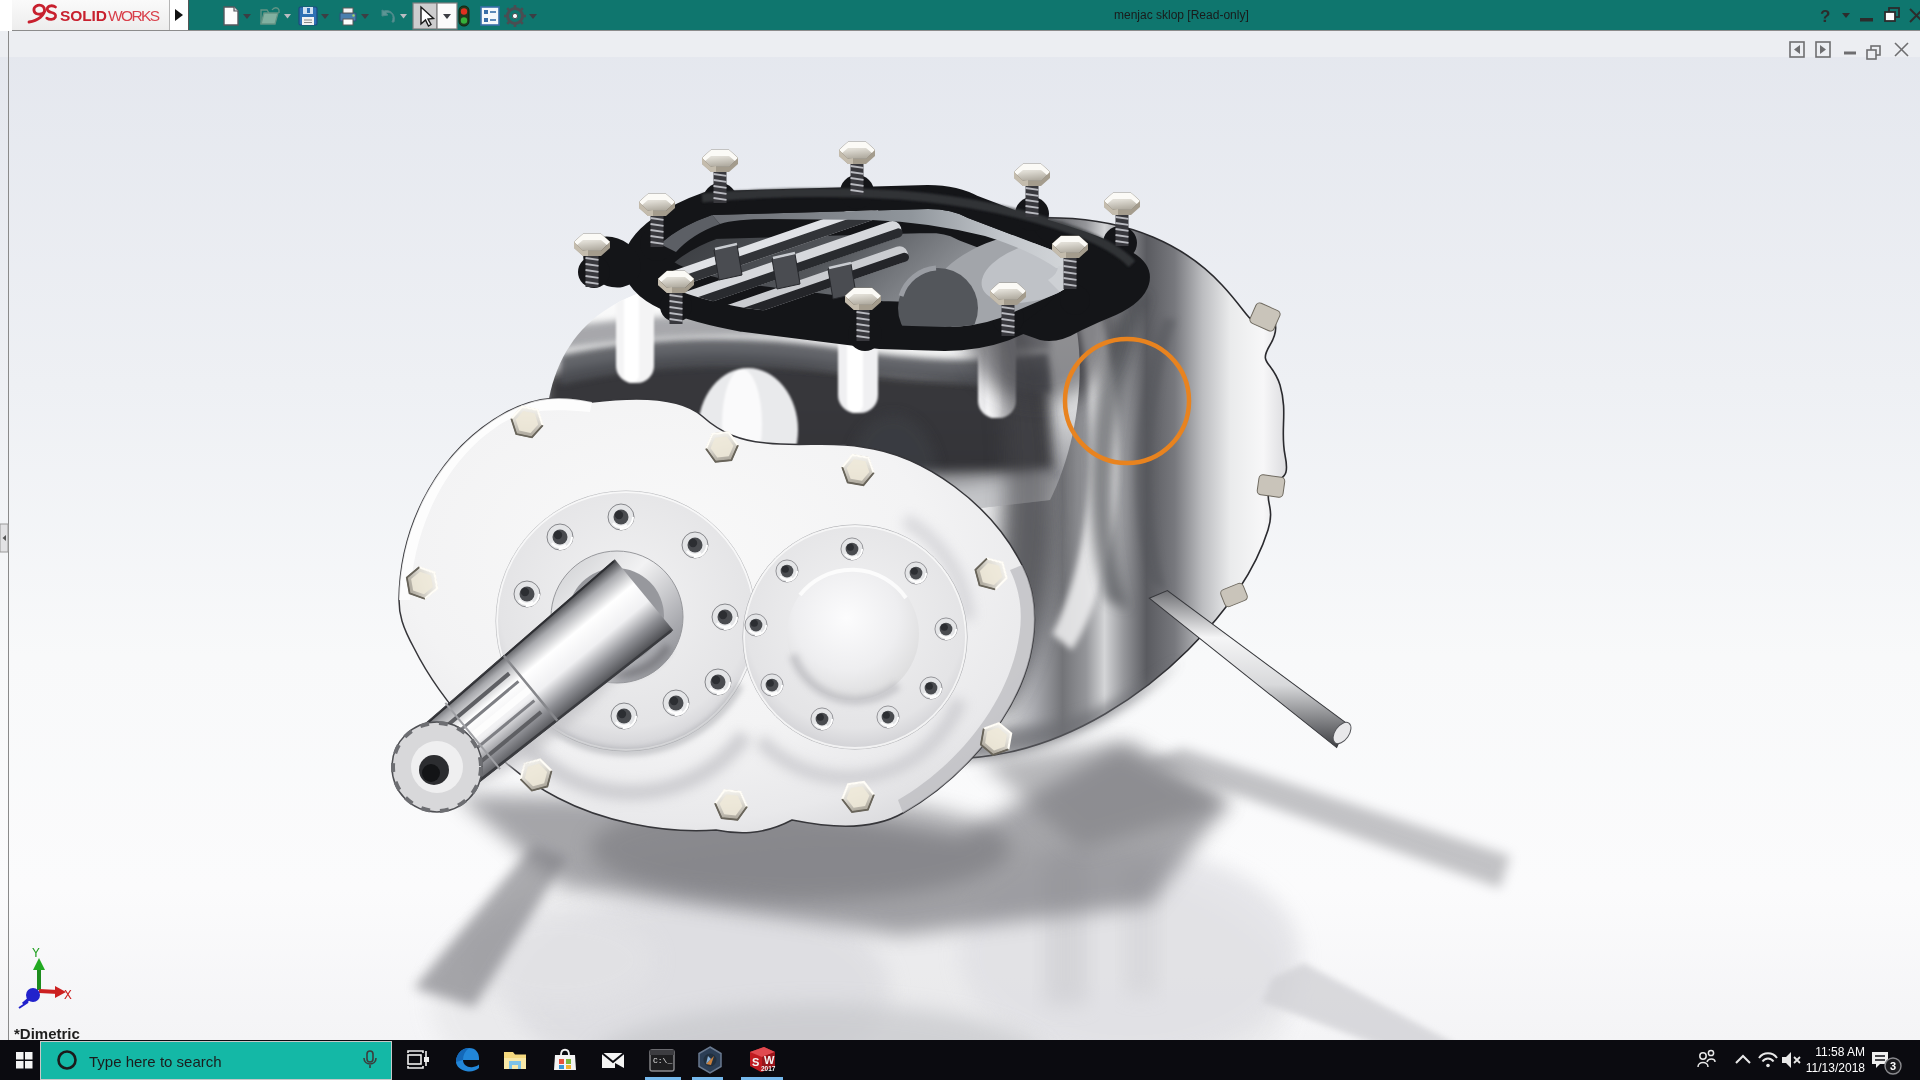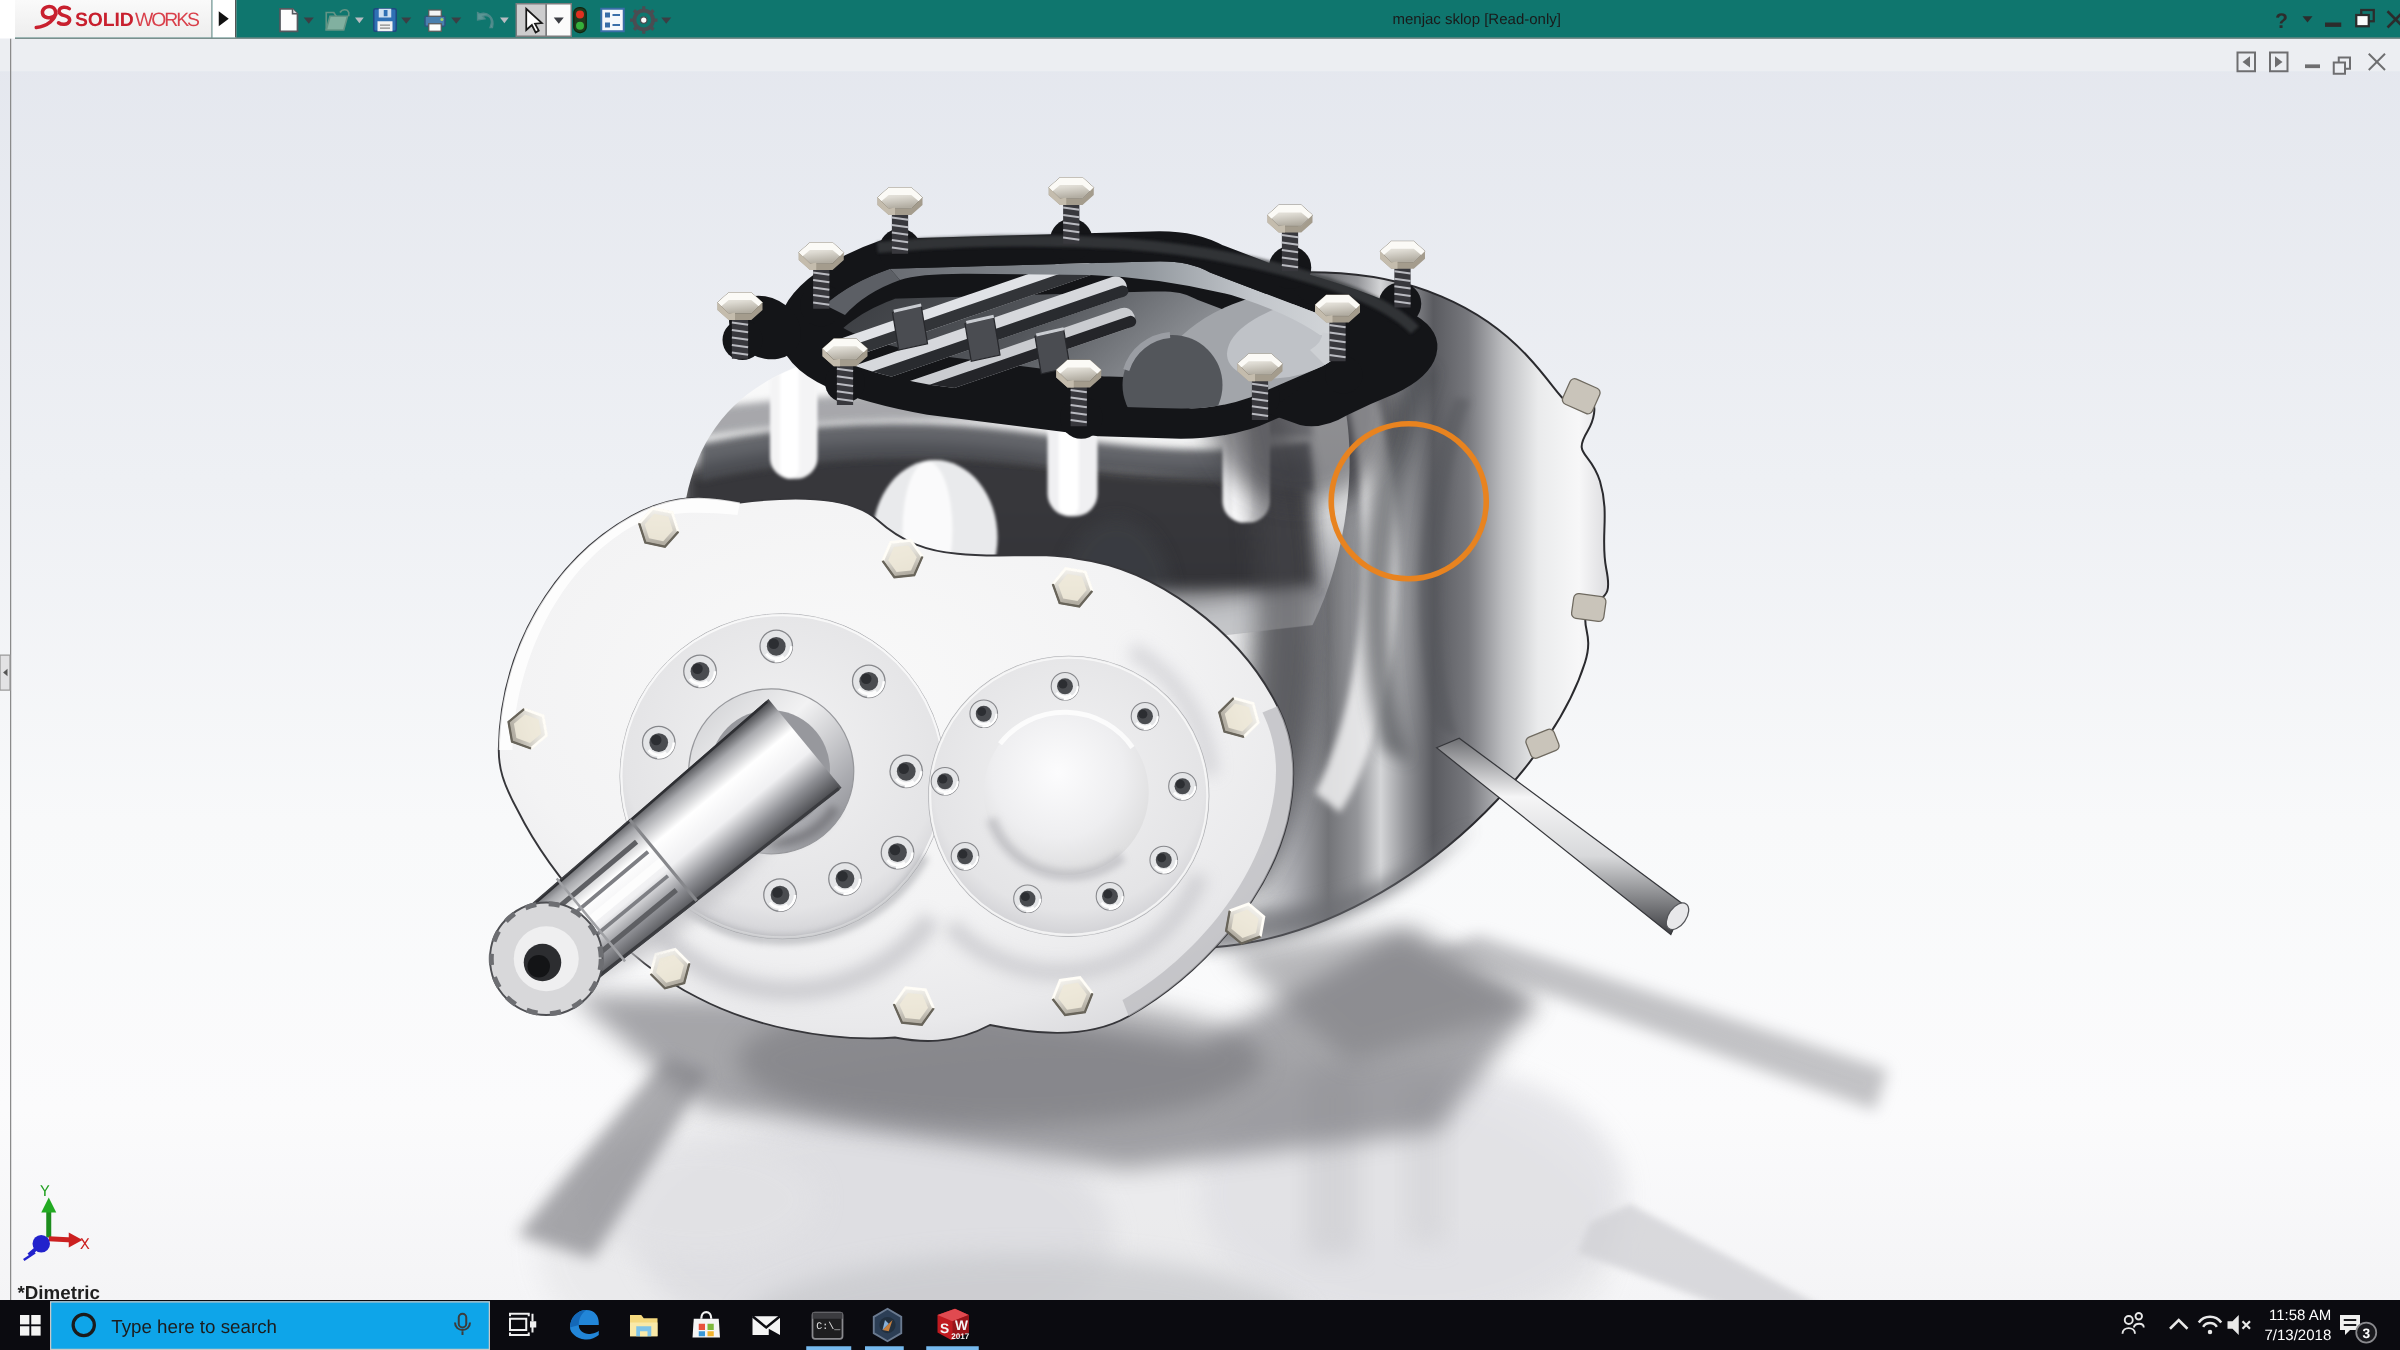--- a/index.html
+++ b/index.html
@@ -12,21 +12,21 @@
   #logo{position:absolute;left:0;top:0;width:157px;height:30px;
     background:linear-gradient(#fafafa,#ededed);border-right:1px solid #b5b5b5;}
   #flyout{position:absolute;left:158px;top:0;width:18px;height:30px;background:#fff;
     border-right:1px solid #555;}
   #flyout:before{content:"";position:absolute;left:5px;top:9px;border-left:8px solid #111;
     border-top:6px solid transparent;border-bottom:6px solid transparent;}
   #wtitle{position:absolute;left:1102px;top:0;width:300px;height:20px;line-height:30px;
     font-size:12px;color:#1a1a1a;}
   
   #taskbar{position:absolute;left:0;top:1040px;width:1920px;height:40px;background:#0b0b10;z-index:20;}
-  #searchbox{position:absolute;left:40px;top:1px;width:352px;height:39px;background:#0ea5e9;
+  #searchbox{position:absolute;left:40px;top:1px;width:352px;height:39px;background:#14b8a6;
     border:1px solid #c8c8c8;box-sizing:border-box;}
   #searchbox span{position:absolute;left:48px;top:11px;font-size:15px;color:#1c1c1c;}
   .clock{position:absolute;color:#fff;font-size:12px;text-align:right;width:70px;}
 </style>
 </head>
 <body>
 <div id="stage">
   <svg id="scene" width="1920" height="1080" viewBox="0 0 1920 1080">
     <defs>
       <linearGradient id="bgG" x1="0" y1="0" x2="0" y2="1">
@@ -668,15 +668,15 @@
 
       <g>
         <path d="M 1872 12 L 1888 12 L 1888 24 L 1880 24 L 1876 28 L 1876 24 L 1872 24 Z" fill="#f0f0f0"></path>
         <line x1="1875" y1="16" x2="1885" y2="16" stroke="#0b0b10" stroke-width="1.5"></line>
         <line x1="1875" y1="20" x2="1885" y2="20" stroke="#0b0b10" stroke-width="1.5"></line>
         <circle cx="1893" cy="26" r="8" fill="#1a1a1e" stroke="#8a8a8e" stroke-width="1.4"></circle>
         <text x="1890" y="30" font-size="11" font-weight="bold" fill="#fff">3</text>
       </g>
     </svg>
     <div class="clock" style="left:1795px;top:5px">11:58 AM</div>
-    <div class="clock" style="left:1795px;top:21px">7/13/2018</div>
+    <div class="clock" style="left:1795px;top:21px">11/13/2018</div>
   </div>
 </div>
 
 </body></html>

